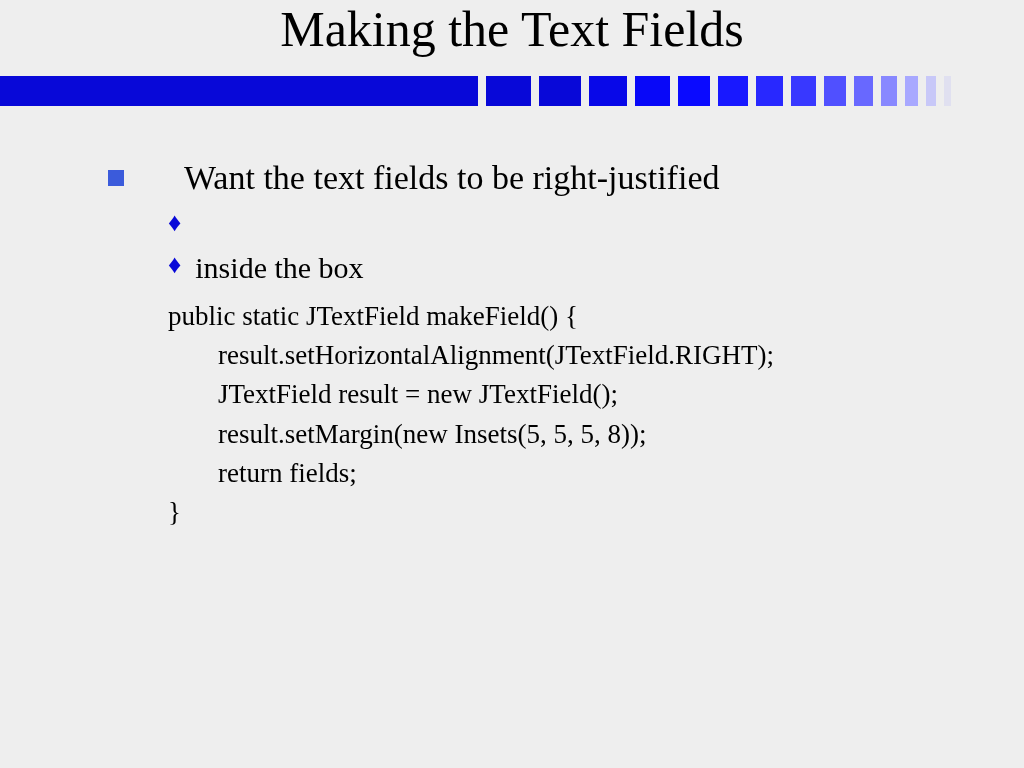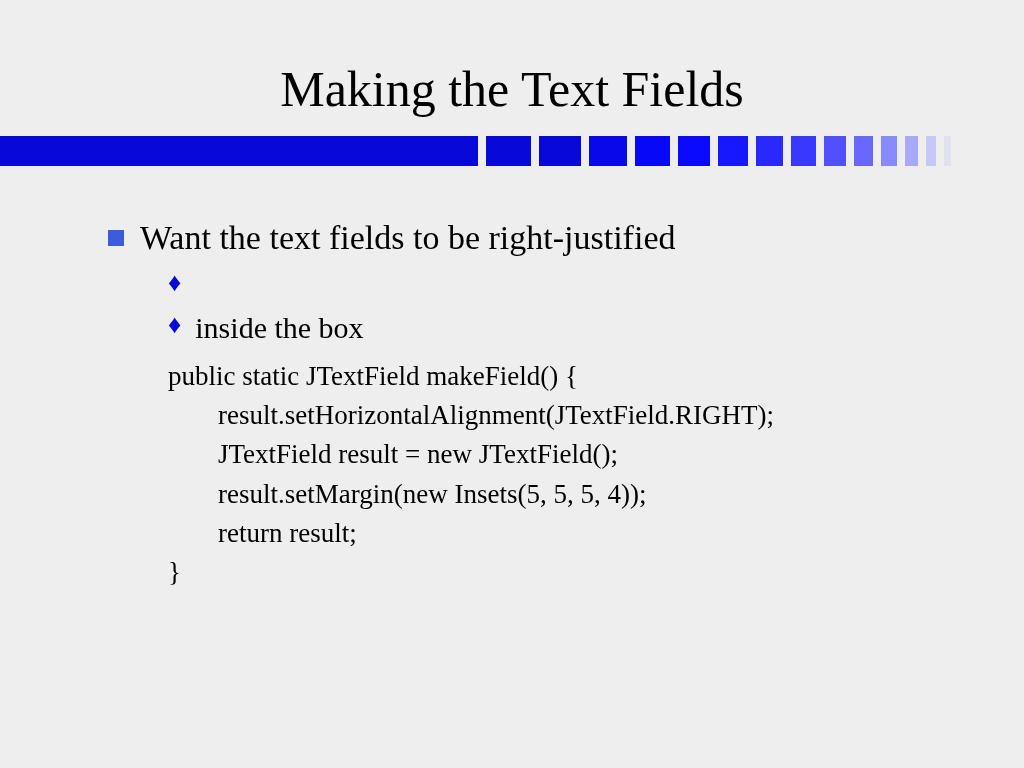--- a/index.html
+++ b/index.html
@@ -12,21 +12,20 @@
   }
   .slide {
     width: 100%;
     height: 100%;
     position: relative;
   }
   .title {
     text-align: center;
     font-size: 50px;
     color: #000;
-    padding-top: 60px;
     padding-bottom: 18px;
     font-weight: normal;
   }
   .bar {
     height: 30px;
     width: 100%;
     display: flex;
     align-items: center;
   }
   .bar-solid {
@@ -44,20 +43,21 @@
     width: 30px;
     height: 30px;
   }
   .content {
     padding: 50px 60px 0 108px;
   }
   .bullet-row {
     display: flex;
     align-items: flex-start;
     margin-bottom: 6px;
+    gap: 44px;
   }
   .bullet-square {
     width: 16px;
     height: 16px;
     background: #3b5bdb;
     margin-top: 14px;
     margin-right: 16px;
     flex-shrink: 0;
   }
   .bullet-text {
@@ -131,18 +131,18 @@
 
     <div class="sub-row">
       <div class="diamond">♦</div>
       <div class="sub-text">inside the box</div>
     </div>
 
     <div class="code-block">
       <div>public static JTextField makeField() {</div>
       <div class="code-indent">result.setHorizontalAlignment(JTextField.RIGHT);</div>
       <div class="code-indent">JTextField result = new JTextField();</div>
-      <div class="code-indent">result.setMargin(new Insets(5, 5, 5, 4));</div>
-      <div class="code-indent">return result;</div>
+      <div class="code-indent">result.setMargin(new Insets(5, 5, 5, 8));</div>
+      <div class="code-indent">return fields;</div>
       <div>}</div>
     </div>
   </div>
 </div>
 
 </body></html>

